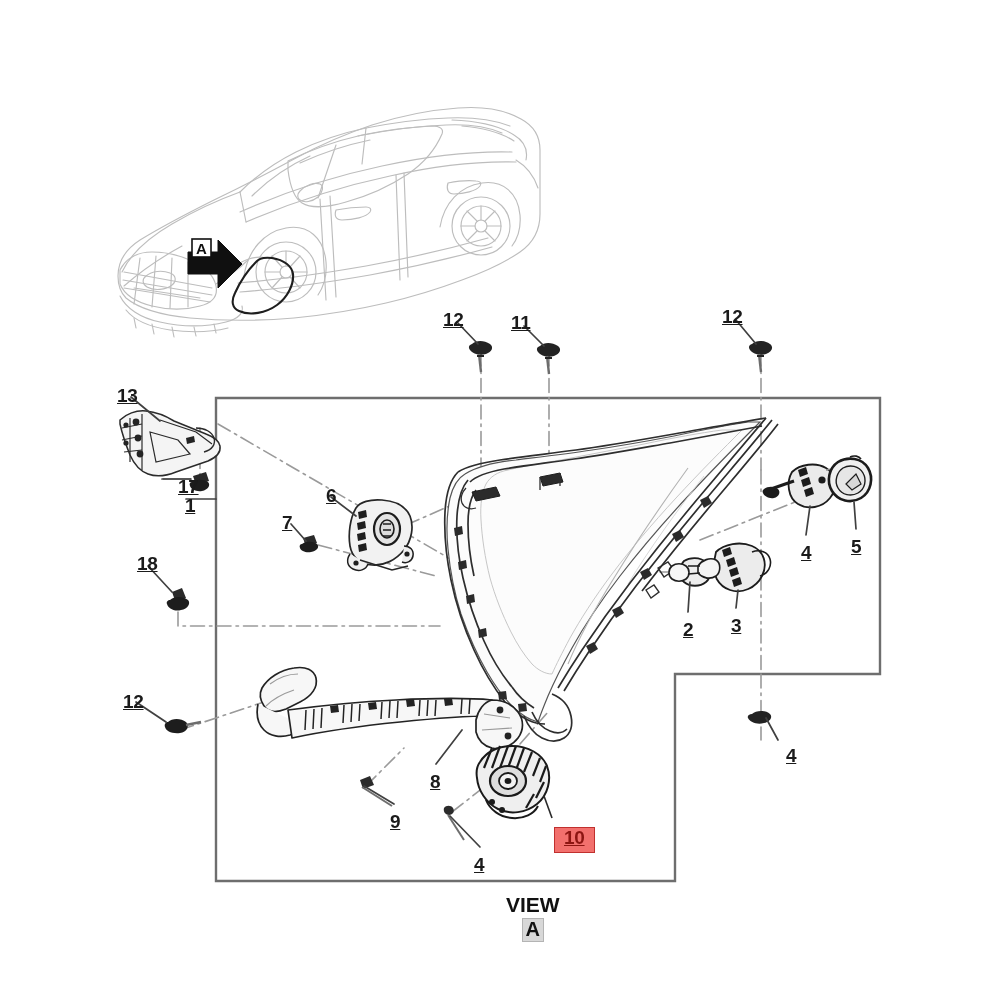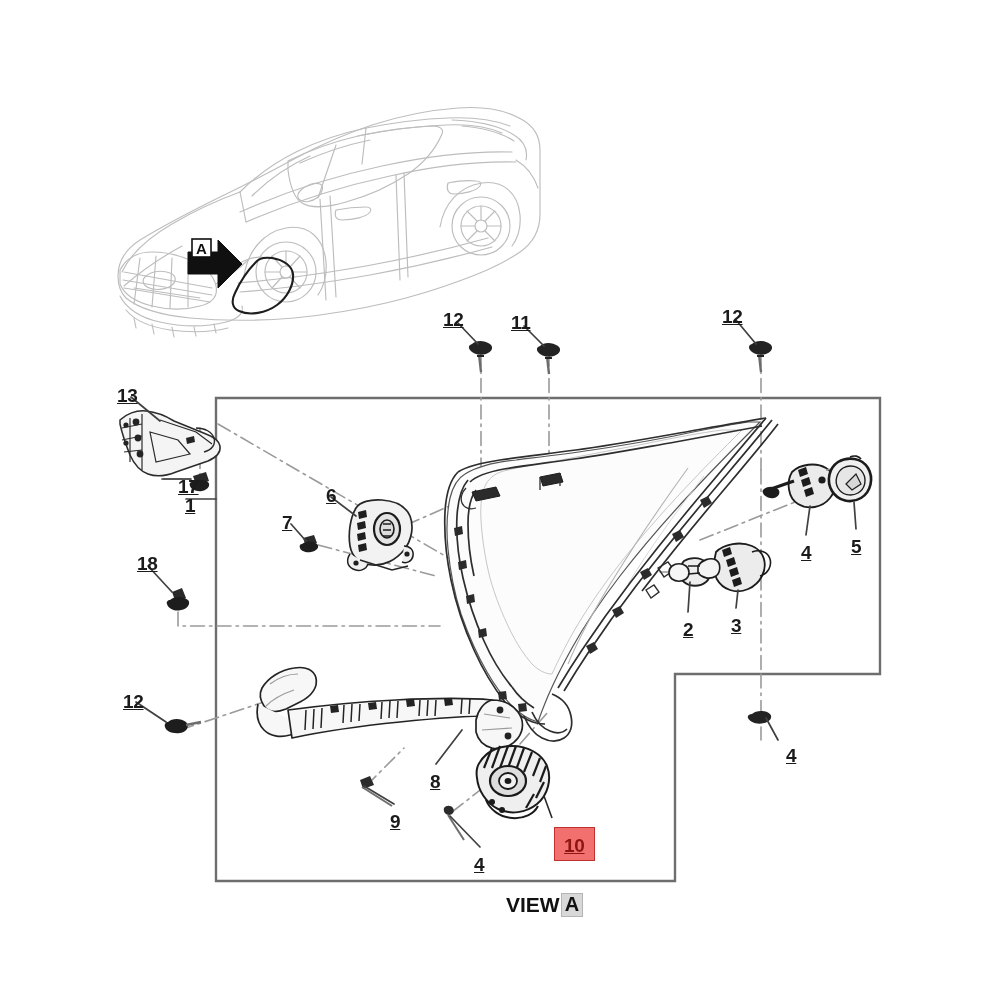--- a/index.html
+++ b/index.html
@@ -36,36 +36,37 @@
     letter-spacing: -0.3px;
     line-height: 1;
     white-space: nowrap;
     user-select: none;
     text-decoration: underline;
   }
   .callout.highlight {
     background: #f2706d;
     border: 1.5px solid #c0302e;
     color: #8d1512;
-    padding: 8px 9px 5px 9px;
+    padding: 0 9px 5px 9px;
     font-size: 19px;
   }
   #view-caption {
     position: absolute;
     left: 506px;
     top: 893px;
     font-family: "Liberation Sans", sans-serif;
     font-weight: bold;
     font-size: 21px;
     color: #111111;
     letter-spacing: 0px;
     display: flex;
     align-items: center;
     gap: 1px;
     user-select: none;
+    flex-direction: column;
   }
   #view-caption .viewA-box {
     background: #d8d8d8;
     border: 1px solid #b4b4b4;
     color: #111111;
     padding: 0px 3px 1px 3px;
     font-size: 20px;
     line-height: 1.05;
   }
 </style>

